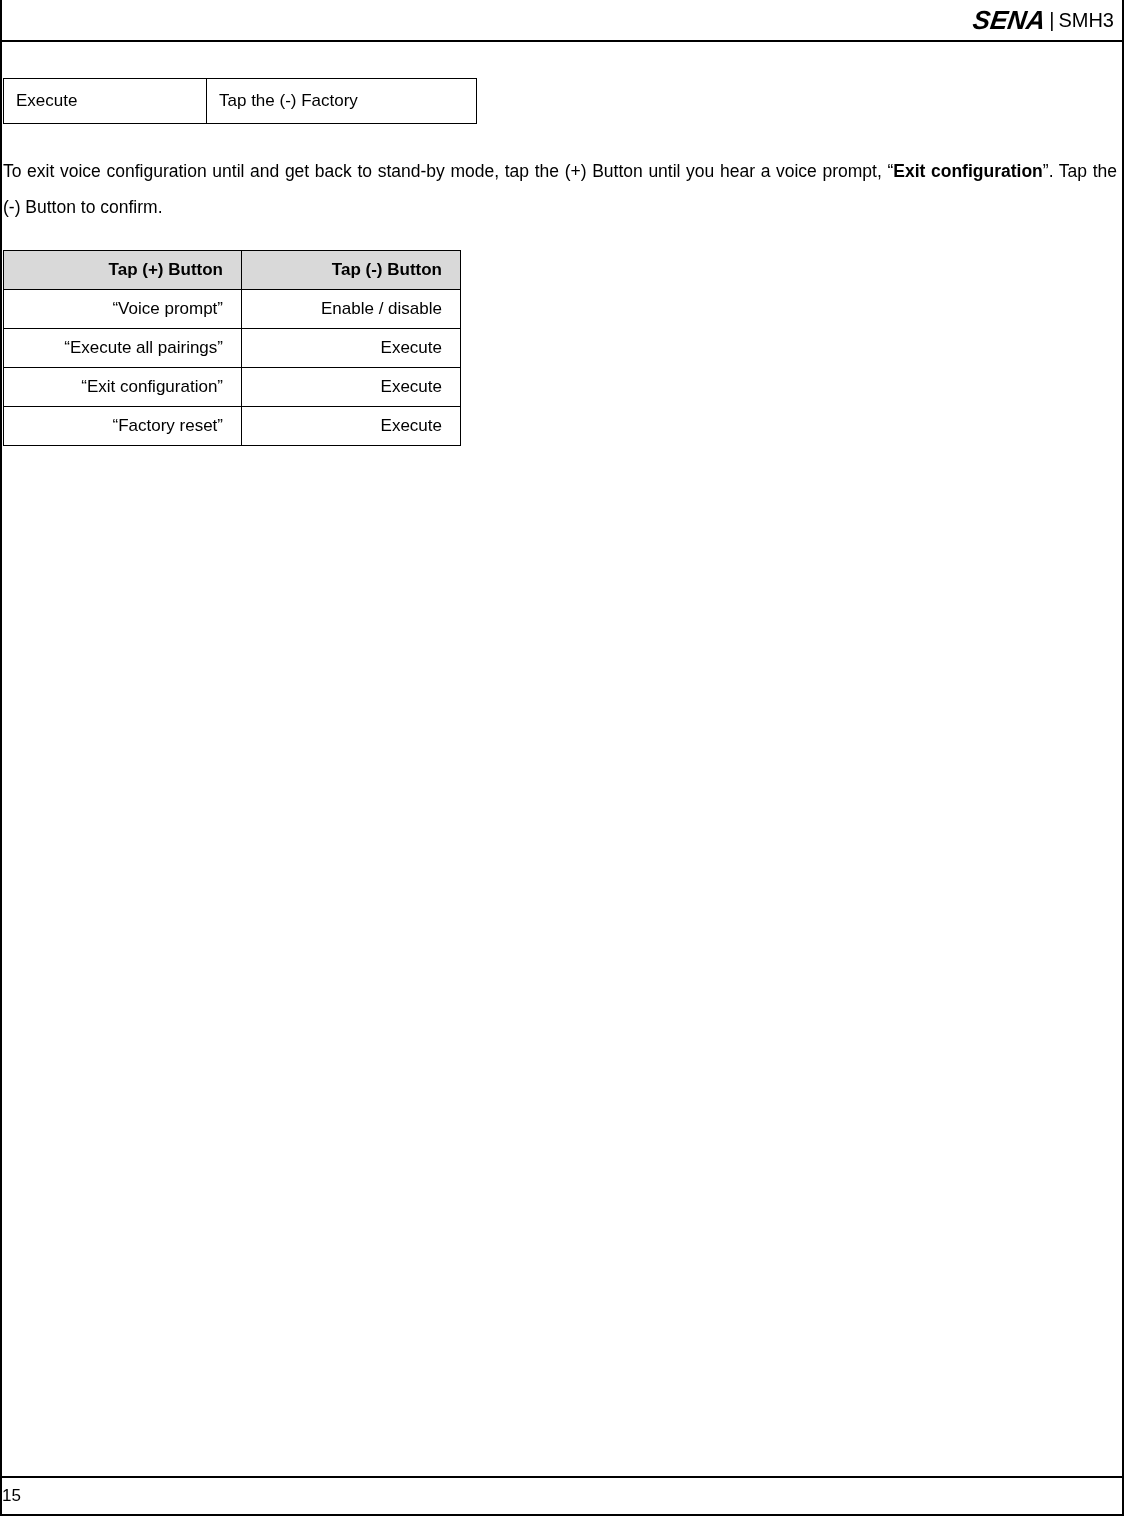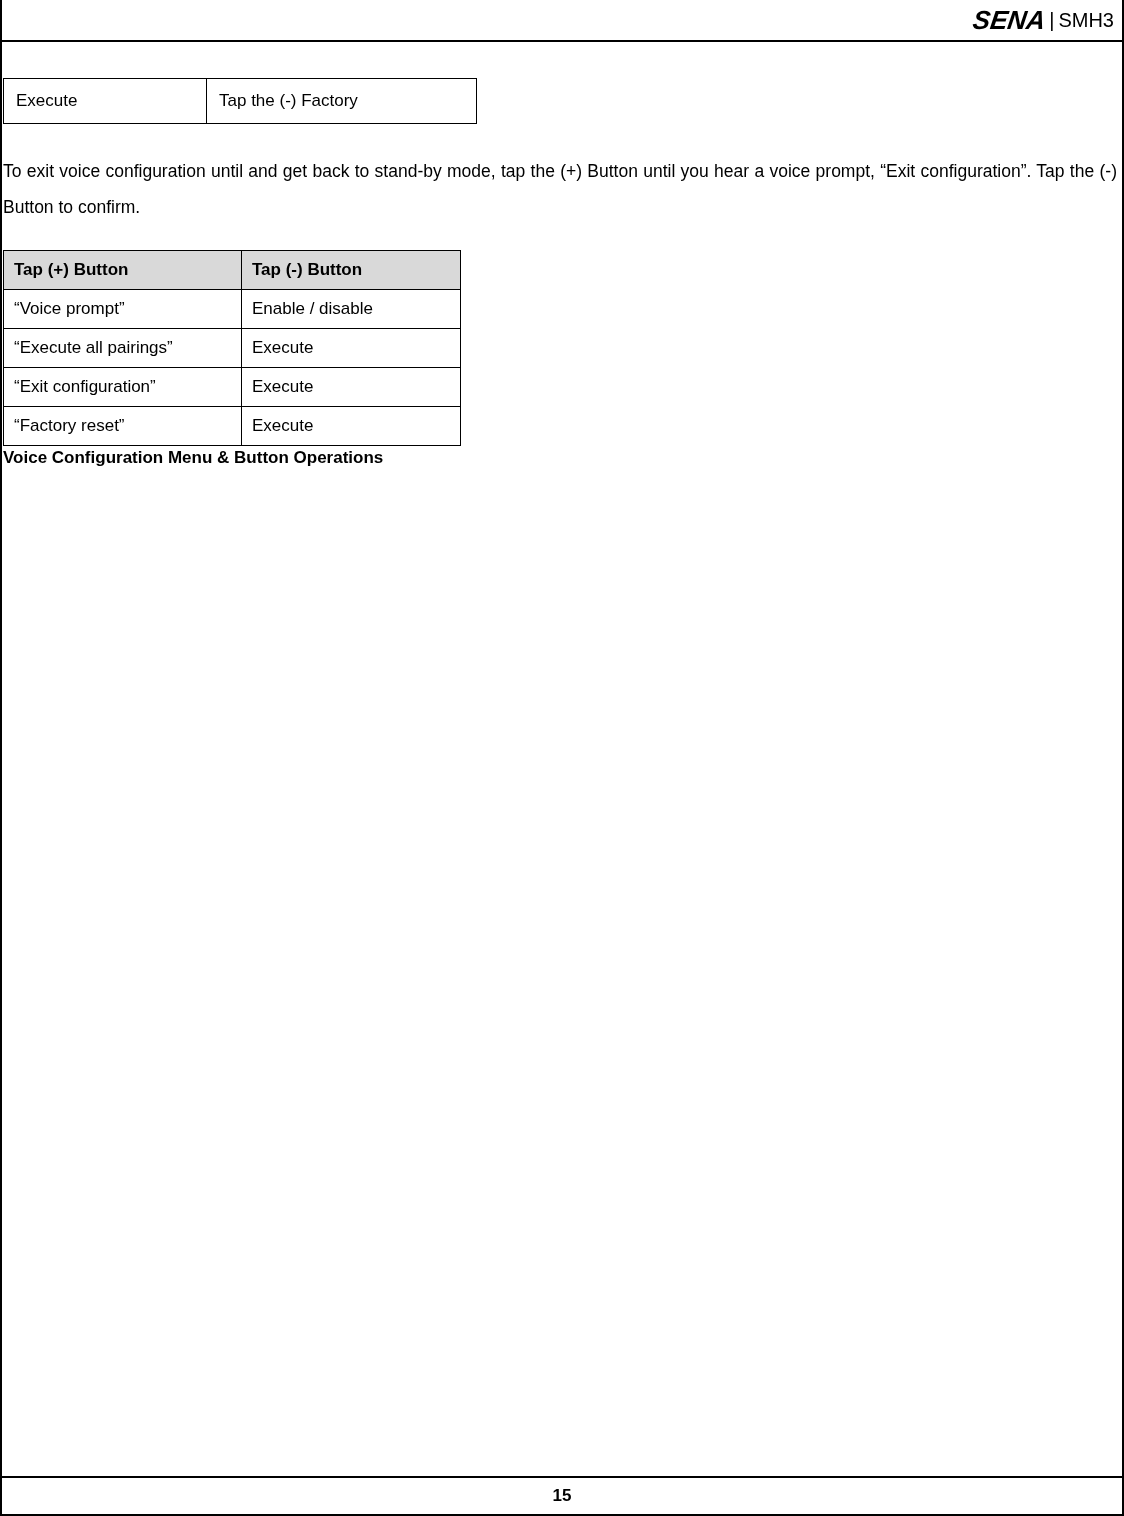--- a/index.html
+++ b/index.html
@@ -65,29 +65,29 @@
     .small-table td:first-child { width: 203px; }
     .small-table td:last-child { width: 270px; }
     .paragraph {
       font-size: 17.5px;
       line-height: 2.05;
       text-align: justify;
       margin-bottom: 24px;
       padding-right: 0;
       width: 1114px;
     }
-    .paragraph .bold { font-weight: 400; }
+    .paragraph .bold { font-weight: 700; }
     .config-table {
       border-collapse: collapse;
     }
     .config-table th, .config-table td {
       border: 1.5px solid #000;
-      padding: 9px 10px;
+      padding: 9px 18px;
       font-size: 17px;
-      text-align: left;
+      text-align: right;
       vertical-align: middle;
     }
     .config-table th {
       background: #d9d9d9;
       font-weight: 700;
     }
     .config-table th:first-child, .config-table td:first-child { width: 238px; }
     .config-table th:last-child, .config-table td:last-child { width: 219px; }
     .caption {
       font-size: 17px;
@@ -96,23 +96,22 @@
     }
     .footer {
       position: absolute;
       bottom: 0;
       left: 0;
       right: 0;
       height: 38px;
       border-top: 2px solid #000;
       display: flex;
       align-items: center;
-      justify-content: center;
+      justify-content: flex-start;
       font-size: 17px;
-      font-weight: bold;
     }
   </style>
 </head>
 <body>
 
 <div class="page-frame">
   <div class="header">
     <span class="sena-logo">SENA</span>
     <span class="model">|</span>
     <span class="model">SMH3</span>
@@ -149,19 +148,18 @@
       <tr>
         <td>“Exit configuration”</td>
         <td>Execute</td>
       </tr>
       <tr>
         <td>“Factory reset”</td>
         <td>Execute</td>
       </tr>
     </tbody>
       </table>
-    <div class="caption">Voice Configuration Menu &amp; Button Operations</div>
   </div>
 
   <div class="footer">
     <span>15</span>
   </div>
 </div>
 
 </body></html>

